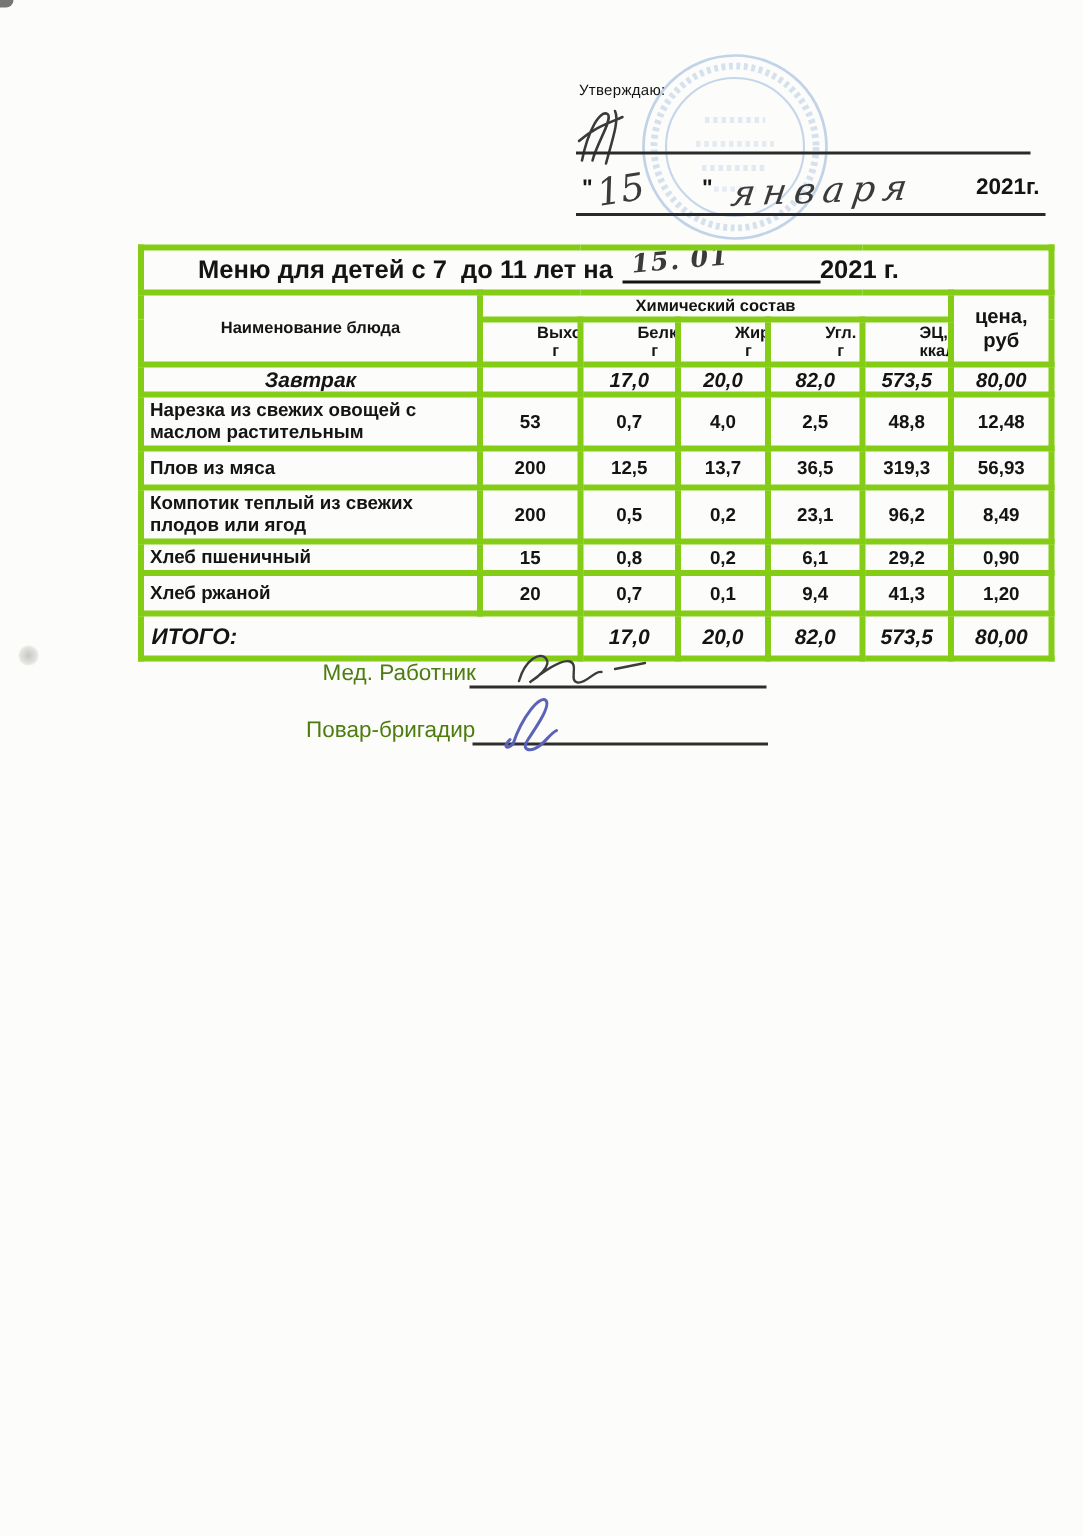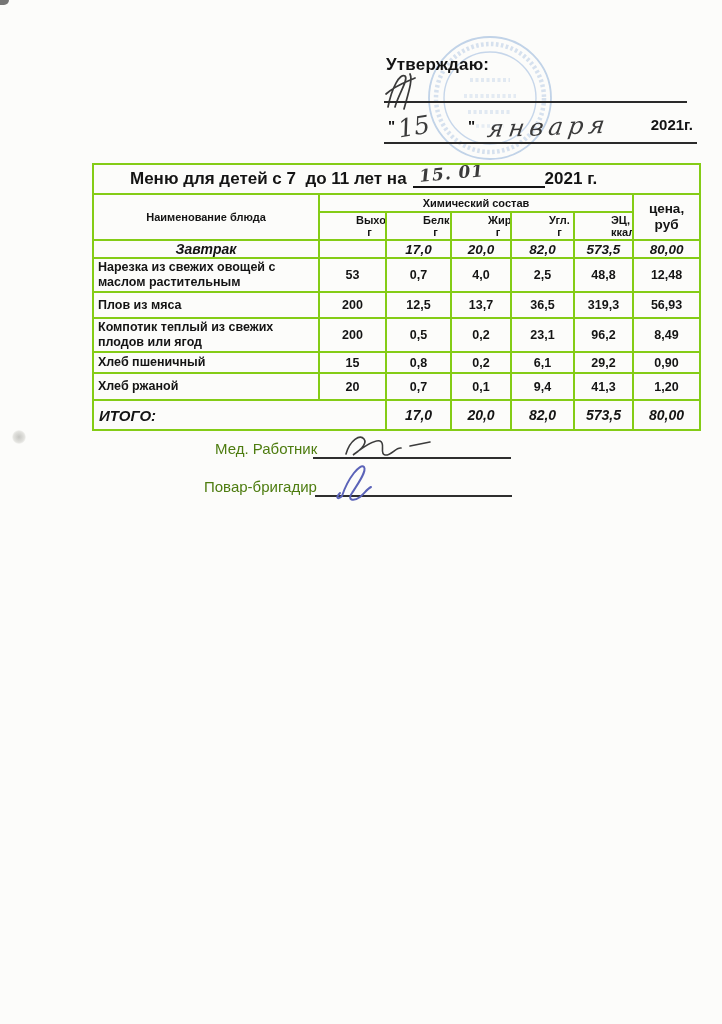--- a/index.html
+++ b/index.html
@@ -4,36 +4,36 @@
 <style>
   * { margin:0; padding:0; box-sizing:border-box; }
   html,body { background:#e8e8e6; }
   .page {
     position:relative; width:722px; height:1024px;
     background:#fcfcfa; overflow:hidden;
     font-family:"Liberation Sans", sans-serif; color:#141414;
   }
   
   .approval { position:absolute; left:386px; top:55px; width:312px; }
-  .approve-label { font-weight:bold; font-size:17px; letter-spacing:.2px; }
+  .approve-label { font-weight:normal; font-size:10px; letter-spacing:.2px; }
   .sig-top { position:absolute; left:-4px; top:12px; width:78px; height:48px; }
   .appr-line1 { position:absolute; left:-2px; top:46px; width:303px; border-bottom:2px solid #2a2a2a; }
   .date-row { position:absolute; left:-2px; top:54px; width:313px; height:35px; border-bottom:2px solid #2a2a2a; }
   .q { position:absolute; font-weight:bold; font-size:15px; top:8px; }
   .q.open { left:4px; } .q.close { left:84px; }
   .hand { font-family:"DejaVu Serif", serif; font-style:italic; color:#3b3b3b; }
   .hand-day { position:absolute; left:14px; top:3px; font-size:25px; transform:rotate(-9deg); }
   .hand-month { position:absolute; left:104px; top:4px; font-size:24px; letter-spacing:5px; transform:skewX(-10deg) rotate(-2deg); }
   .appr-year { position:absolute; right:4px; top:7px; font-weight:bold; font-size:15px; }
   
   .stamp { position:absolute; left:426px; top:28px; width:130px; height:142px; filter:blur(.5px); }
   
   table.menu { position:absolute; left:92px; top:163px; width:607px;
     border-collapse:collapse; table-layout:fixed; }
-  table.menu td { border:2px solid #84cc16; vertical-align:middle; overflow:hidden; }
+  table.menu td { border:4px solid #84cc16; vertical-align:middle; overflow:hidden; }
   .title-cell { height:30px; }
   .title-wrap { display:flex; align-items:flex-end; padding:0 0 3px 36px; font-weight:bold; font-size:17px; white-space:pre; }
   .title-underline { position:relative; width:132px; height:22px; border-bottom:2px solid #141414; margin:0 0 1px 6px; flex:none; }
   .hand-title-date { position:absolute; left:6px; top:-3px; font-size:17px; letter-spacing:1px; transform:rotate(-5deg); white-space:pre; }
   .hdr { text-align:center; font-weight:bold; font-size:11px; padding:1px 2px; }
   .hdr-dish { font-size:11px; }
   .hdr-price { font-size:13.5px; white-space:pre-line; line-height:1.15; }
   .r-h1 td { height:18px; } .r-h2 td { height:18px;padding-left:36px; }
   .dish { text-align:left; font-weight:bold; font-size:12.5px; line-height:1.2; padding:1px 4px; }
   .num { text-align:center; font-weight:bold; font-size:12.5px; }

